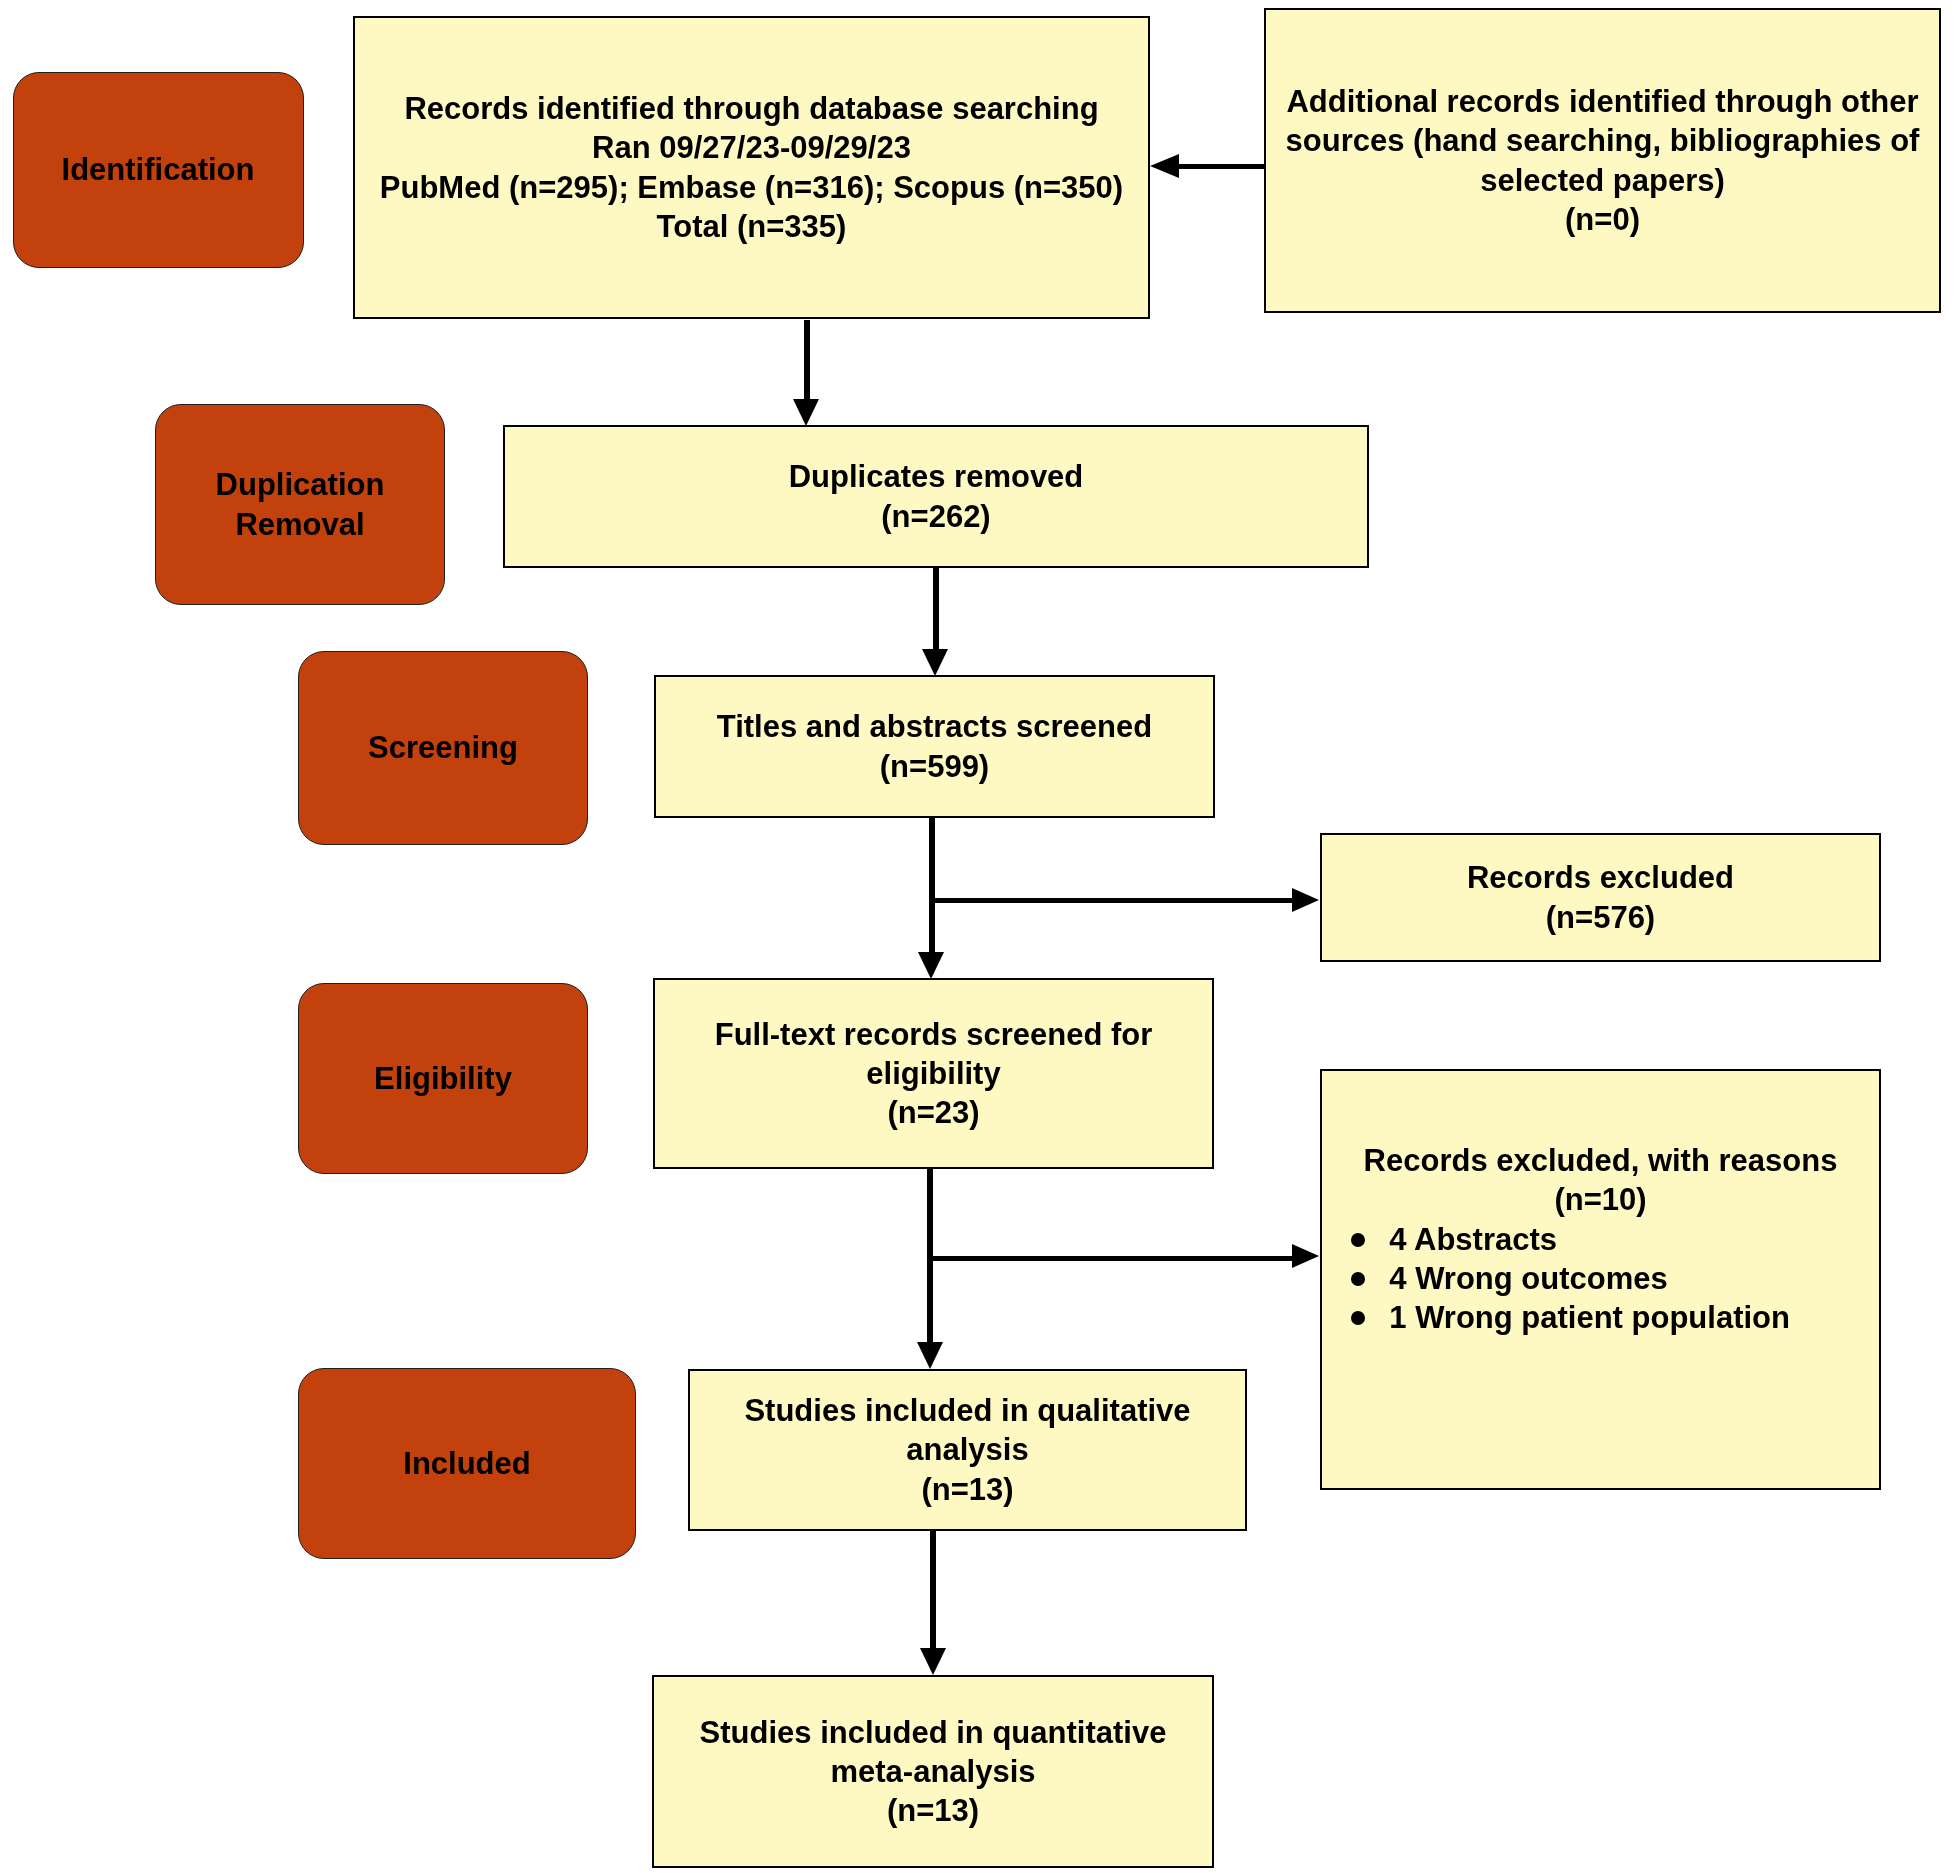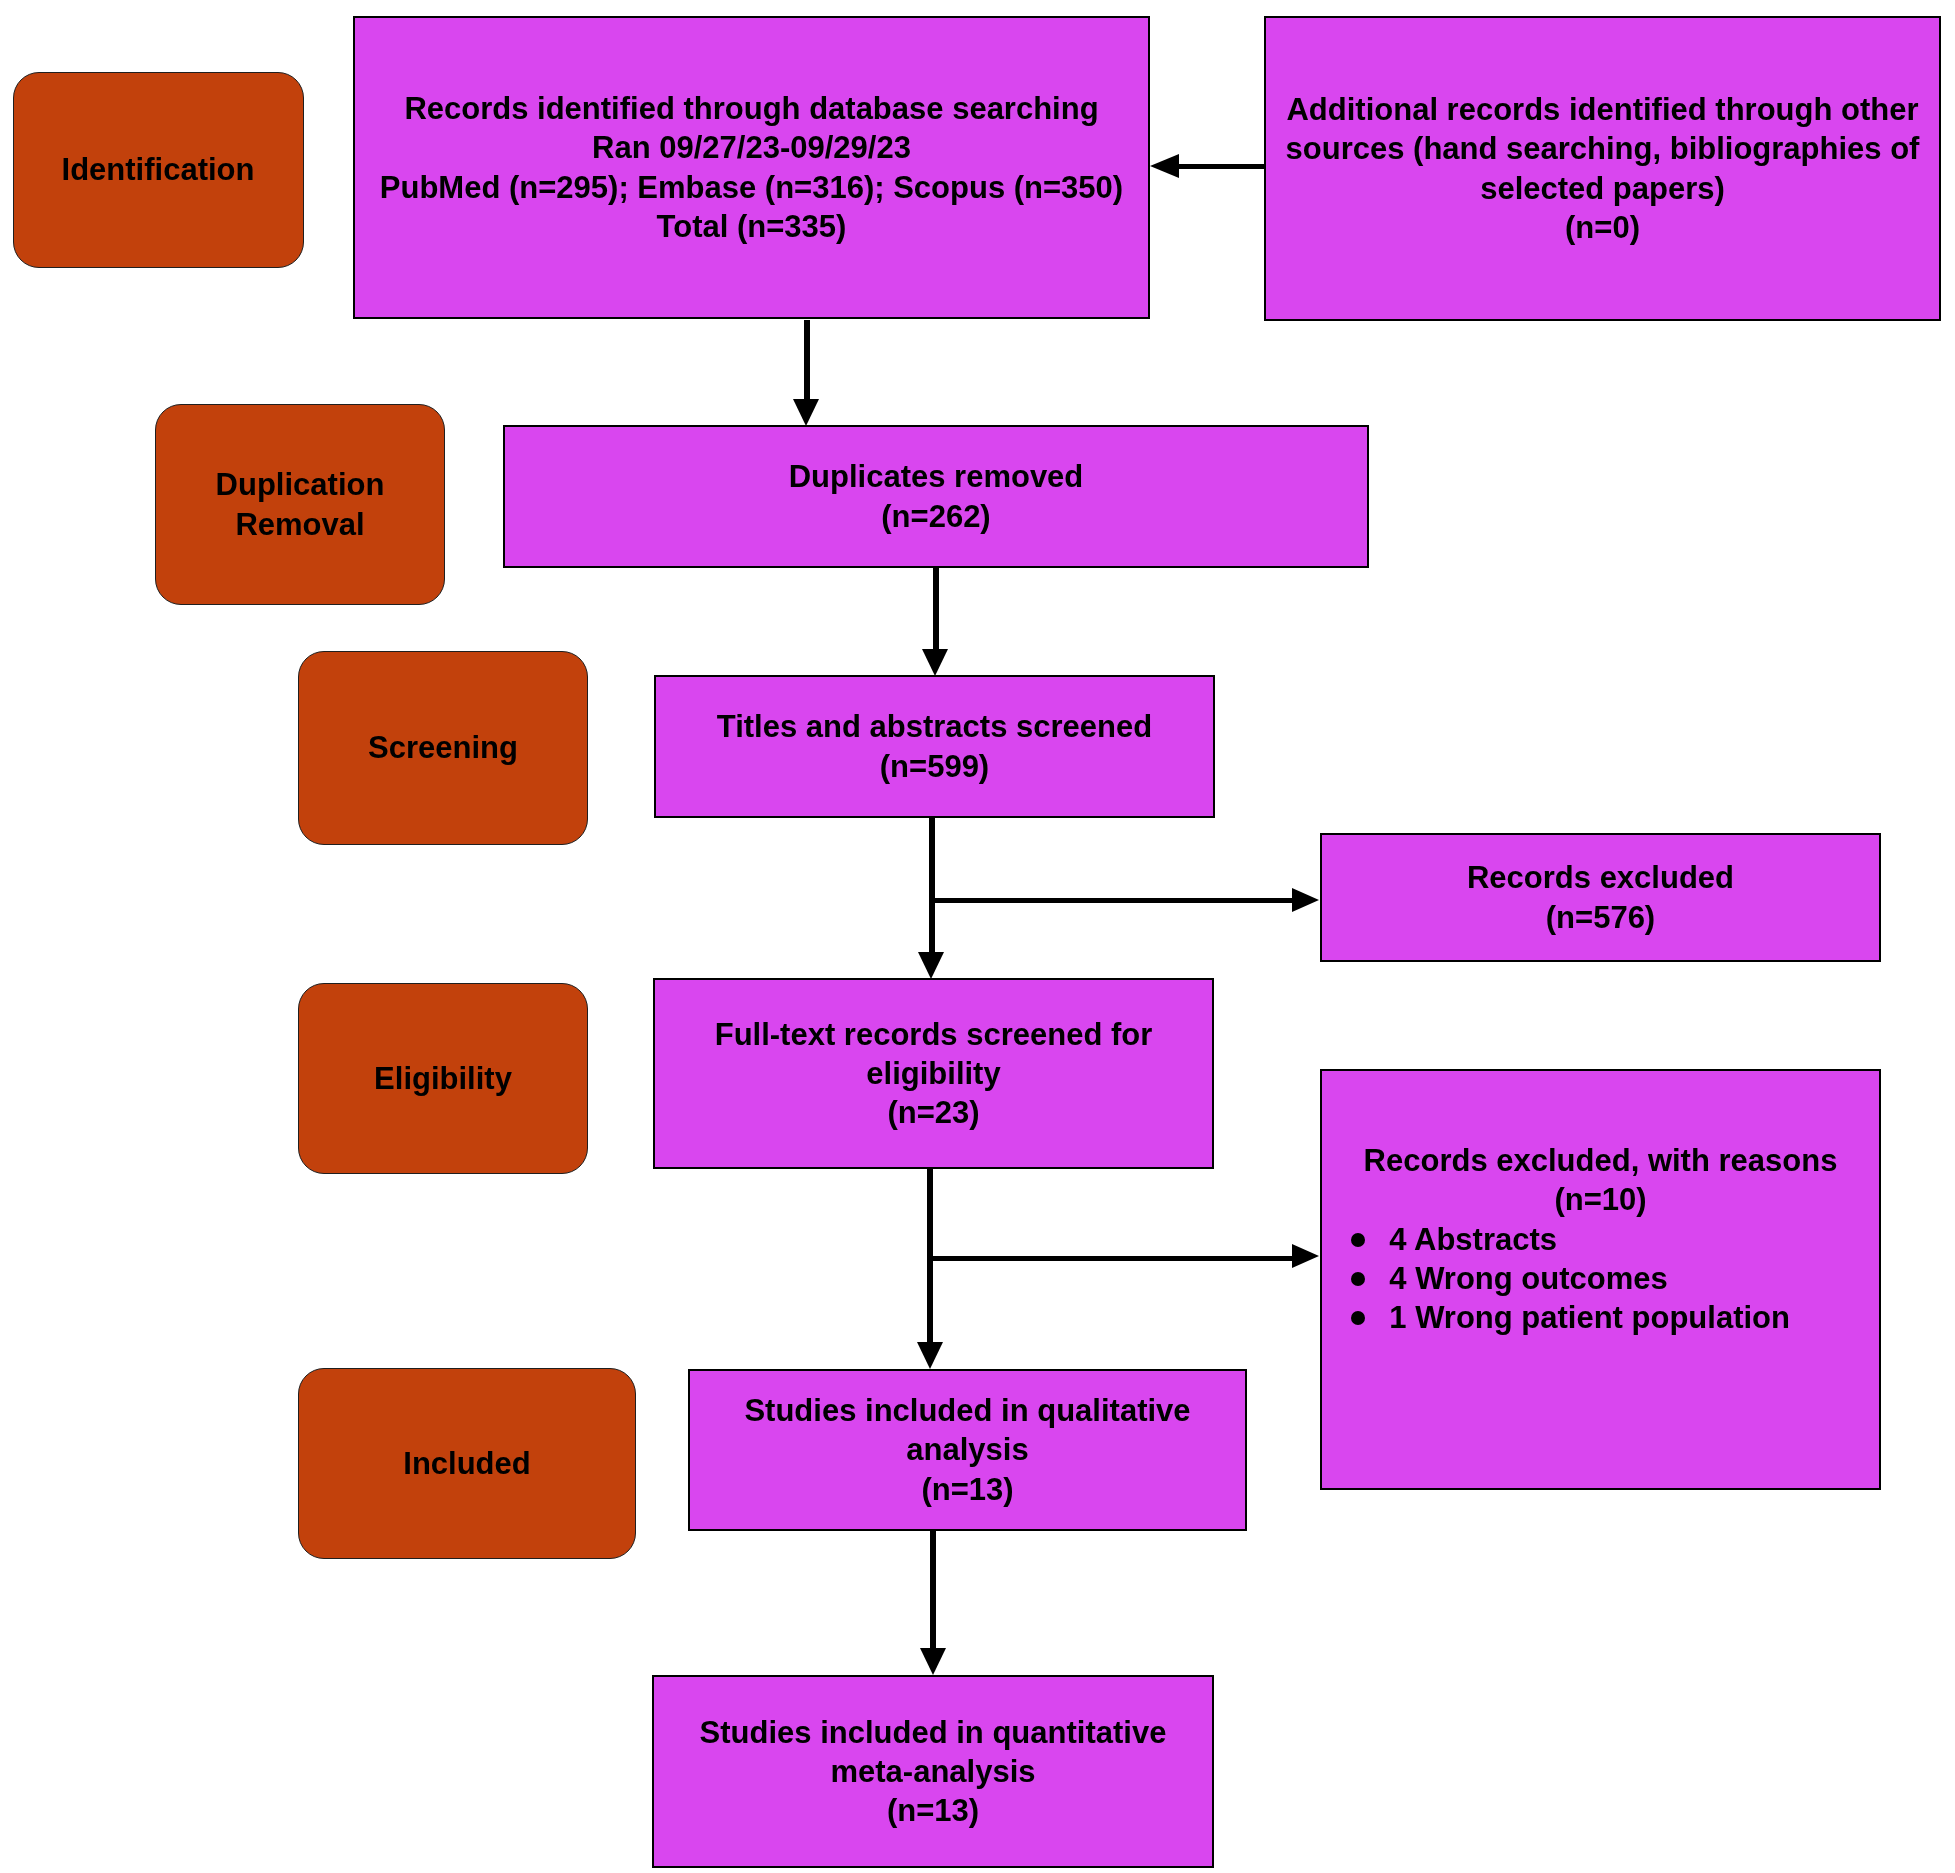--- a/index.html
+++ b/index.html
@@ -18,28 +18,28 @@
     text-align:center;font-size:31px;line-height:1.26;padding:0 13.7px;
   }
   #st-identification{left:12.5px;top:72px;width:291px;height:196px;}
   #st-duplication{left:155px;top:404px;width:290px;height:201px;}
   #st-screening{left:298px;top:651px;width:290px;height:194px;}
   #st-eligibility{left:298px;top:983px;width:290px;height:191px;}
   #st-included{left:298px;top:1368px;width:338px;height:191px;}
 
   
   .box{
-    position:absolute;box-sizing:border-box;background:#d946ef;
+    position:absolute;box-sizing:border-box;background:#fef9c3;
     border:2.5px solid #000000;
     display:flex;flex-direction:column;justify-content:center;align-items:center;
     text-align:center;font-size:31px;line-height:1.26;
   }
   .line{white-space:nowrap;}
   #bx-identified{left:353px;top:16px;width:797px;height:303px;}
-  #bx-additional{left:1264px;top:16px;width:677px;height:305px;padding:0 9px;}
+  #bx-additional{left:1264px;top:8px;width:677px;height:305px;padding:0 9px;}
   #bx-duplicates{left:503px;top:425px;width:866px;height:143px;}
   #bx-titles{left:654px;top:675px;width:561px;height:143px;}
   #bx-excluded{left:1320px;top:833px;width:561px;height:129px;}
   #bx-fulltext{left:653px;top:978px;width:561px;height:191px;}
   #bx-qualitative{left:688px;top:1369px;width:559px;height:162px;}
   #bx-quantitative{left:652px;top:1675px;width:562px;height:193px;}
 
   #bx-reasons{
     left:1320px;top:1069px;width:561px;height:421px;
     justify-content:flex-start;padding-top:70px;

